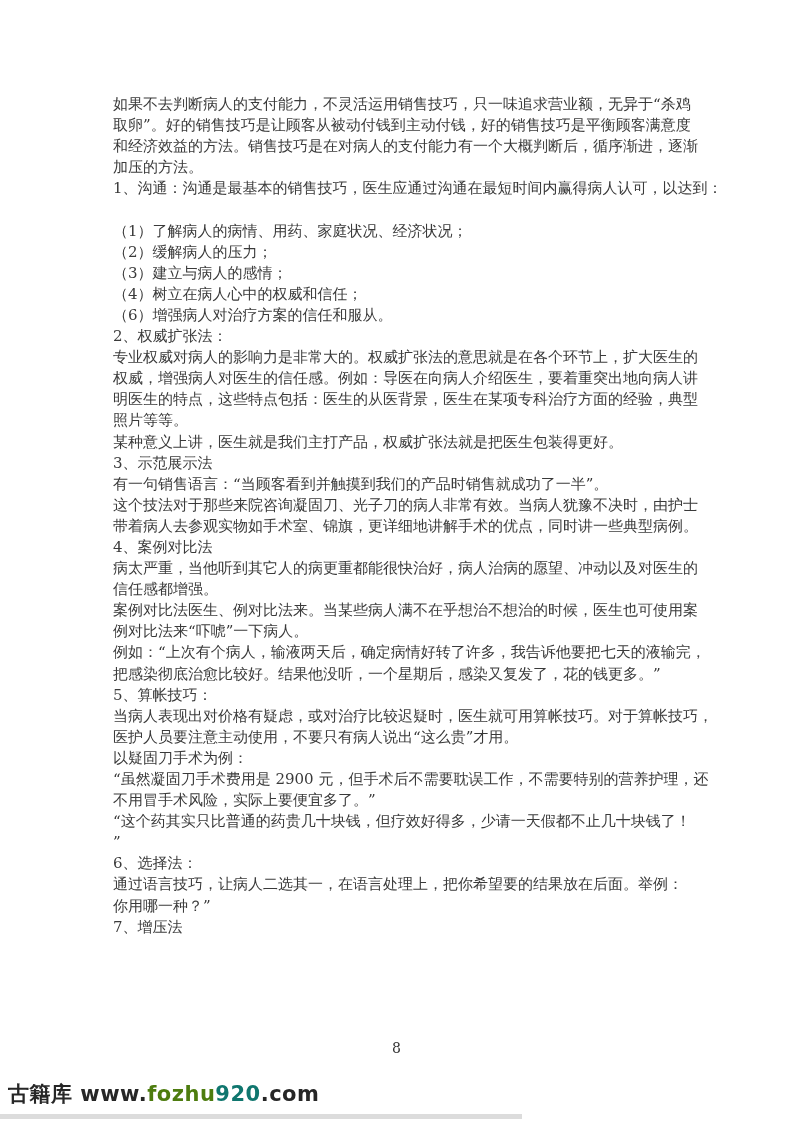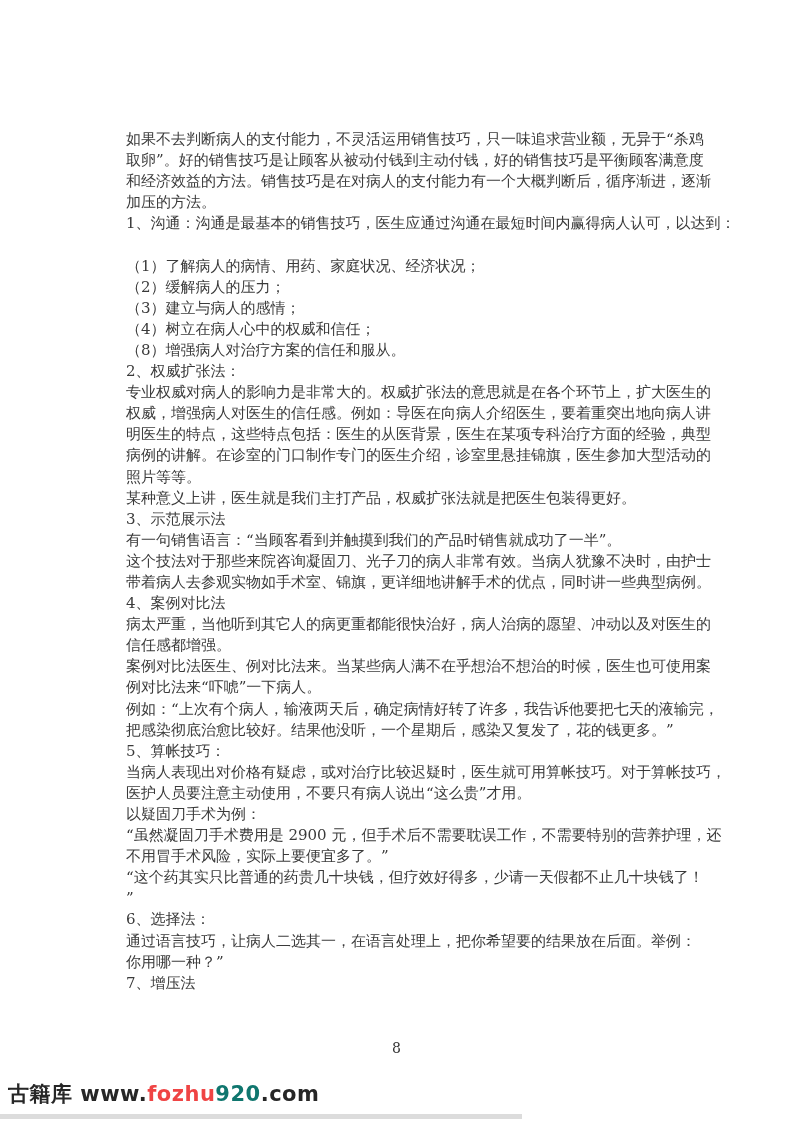--- a/index.html
+++ b/index.html
@@ -10,24 +10,23 @@
   .page {
     position: relative;
     width: 793px;
     height: 1122px;
     background: #ffffff;
     overflow: hidden;
     font-family: "DejaVu Serif", serif;
   }
   .content {
     position: absolute;
-    left: 126px;
+    left: 113px;
     top: 94px;
     width: 578px;
-    margin-top: 35px;
   }
   .line {
     font-size: 15px;
     height: 21.1px;
     line-height: 21.1px;
     color: #3a3a3a;
     letter-spacing: 0px;
     white-space: nowrap;
   }
   .page-number {
@@ -47,21 +46,21 @@
     top: 1080px;
     font-family: "DejaVu Sans", sans-serif;
     font-weight: bold;
     font-size: 21px;
     line-height: 28px;
     letter-spacing: 0.5px;
     color: #262626;
     white-space: nowrap;
   }
   .wm-black { color: #262626; margin-top: 47px; }
-  .wm-green { color: #ef4444; }
+  .wm-green { color: #4d7c0f; }
   .wm-red   { color: #0f766e; }
   .footer-divider {
     position: absolute;
     left: 0;
     top: 1114px;
     width: 522px;
     height: 5px;
     background: #dcdcdc;
   }
 </style>
@@ -73,26 +72,25 @@
     <div class="line">如果不去判断病人的支付能力，不灵活运用销售技巧，只一味追求营业额，无异于“杀鸡</div>
     <div class="line">取卵”。好的销售技巧是让顾客从被动付钱到主动付钱，好的销售技巧是平衡顾客满意度</div>
     <div class="line">和经济效益的方法。销售技巧是在对病人的支付能力有一个大概判断后，循序渐进，逐渐</div>
     <div class="line">加压的方法。</div>
     <div class="line">1、沟通：沟通是最基本的销售技巧，医生应通过沟通在最短时间内赢得病人认可，以达到：</div>
     <div class="line"></div>
     <div class="line">（1）了解病人的病情、用药、家庭状况、经济状况；</div>
     <div class="line">（2）缓解病人的压力；</div>
     <div class="line">（3）建立与病人的感情；</div>
     <div class="line">（4）树立在病人心中的权威和信任；</div>
-    <div class="line">（8）增强病人对治疗方案的信任和服从。</div>
+    <div class="line">（6）增强病人对治疗方案的信任和服从。</div>
     <div class="line">2、权威扩张法：</div>
     <div class="line">专业权威对病人的影响力是非常大的。权威扩张法的意思就是在各个环节上，扩大医生的</div>
     <div class="line">权威，增强病人对医生的信任感。例如：导医在向病人介绍医生，要着重突出地向病人讲</div>
     <div class="line">明医生的特点，这些特点包括：医生的从医背景，医生在某项专科治疗方面的经验，典型</div>
-    <div class="line">病例的讲解。在诊室的门口制作专门的医生介绍，诊室里悬挂锦旗，医生参加大型活动的</div>
     <div class="line">照片等等。</div>
     <div class="line">某种意义上讲，医生就是我们主打产品，权威扩张法就是把医生包装得更好。</div>
     <div class="line">3、示范展示法</div>
     <div class="line">有一句销售语言：“当顾客看到并触摸到我们的产品时销售就成功了一半”。</div>
     <div class="line">这个技法对于那些来院咨询凝固刀、光子刀的病人非常有效。当病人犹豫不决时，由护士</div>
     <div class="line">带着病人去参观实物如手术室、锦旗，更详细地讲解手术的优点，同时讲一些典型病例。</div>
     <div class="line">4、案例对比法</div>
     <div class="line">病太严重，当他听到其它人的病更重都能很快治好，病人治病的愿望、冲动以及对医生的</div>
     <div class="line">信任感都增强。</div>
     <div class="line">案例对比法医生、例对比法来。当某些病人满不在乎想治不想治的时候，医生也可使用案</div>

